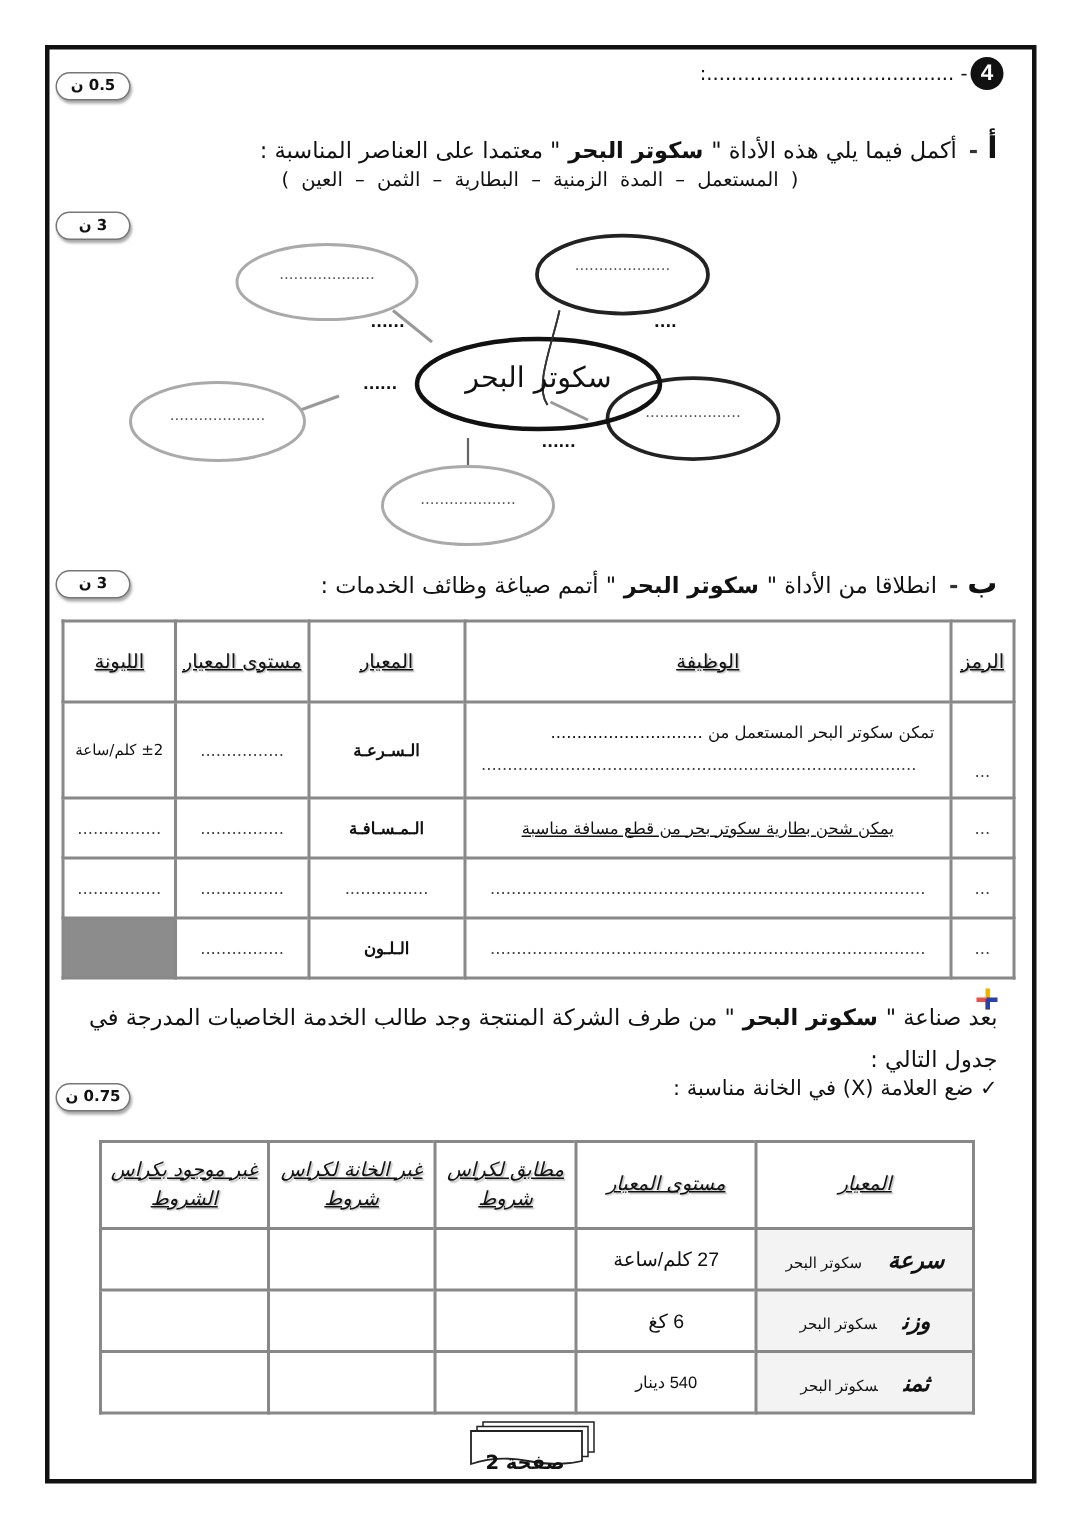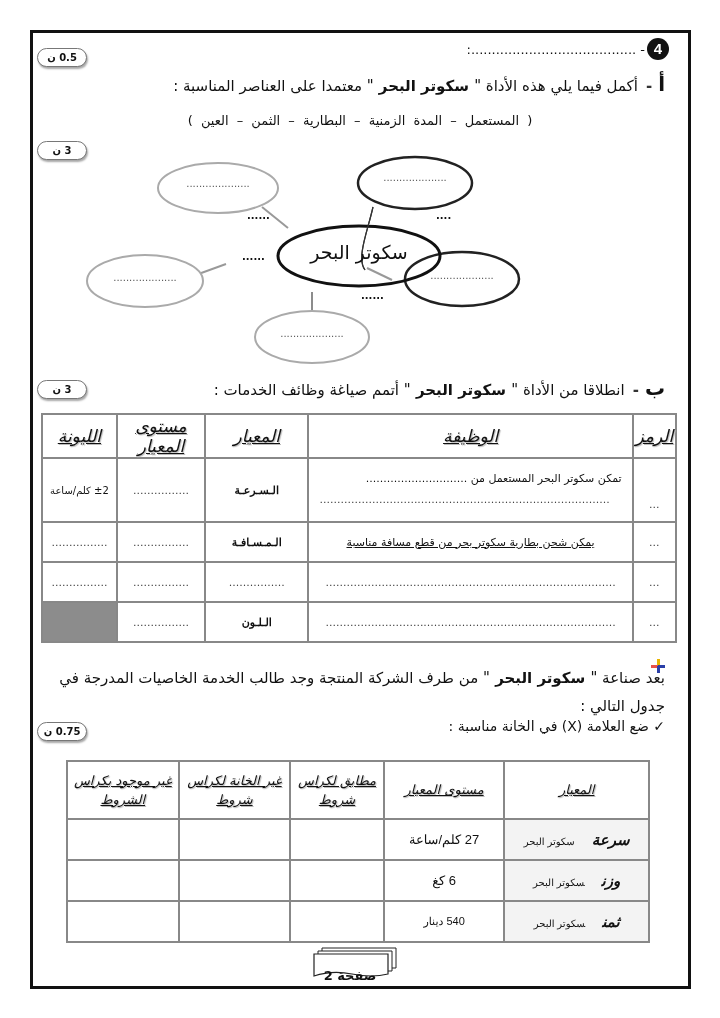--- a/index.html
+++ b/index.html
@@ -11,33 +11,33 @@
 
   .badge { position: absolute; width: 50px; height: 19px; border: 1px solid #777; border-radius: 10px;
            background: #fff; font-size: 10px; font-weight: bold; text-align: center; line-height: 17px;
            box-shadow: 1px 2px 2px rgba(0,0,0,0.35); direction: rtl; }
 
   .qnum { position: absolute; left: 647px; top: 38px; width: 22px; height: 22px; border-radius: 50%;
           background: #111; color: #fff; font-weight: bold; font-size: 15px; text-align: center; line-height: 22px;
           font-family: "Liberation Sans", sans-serif; }
   .qtitle { position: absolute; left: 420px; top: 42px; width: 225px; font-size: 13px; direction: rtl; letter-spacing: 0px; }
 
-  .line-a { position: absolute; right: 55px; top: 72px; font-size: 15px; direction: rtl; white-space: nowrap; }
+  .line-a { position: absolute; right: 55px; top: 86px; font-size: 15px; direction: rtl; white-space: nowrap; }
   .line-a .letter, .line-b .letter { font-weight: bold; font-size: 20px; margin-left: 6px; }
   .line-a .dash, .line-b .dash { font-weight: bold; margin-left: 8px; color: #333; }
   .elements { position: absolute; left: 170px; top: 113px; width: 380px; text-align: center; font-size: 13px; direction: rtl; word-spacing: 4px; }
 
   svg.diagram { position: absolute; left: 30px; top: 140px; }
 
   .line-b { position: absolute; right: 55px; top: 376px; font-size: 15px; direction: rtl; white-space: nowrap; }
 
   table { border-collapse: collapse; position: absolute; direction: rtl; }
   table td, table th { border: 2px solid #888; text-align: center; vertical-align: middle; font-weight: normal; }
   .t1 { left: 41px; top: 413px; width: 636px; }
-  .t1 th { height: 44px; font-style: italic; font-size: 17px; text-decoration: underline; text-shadow: 1px 1px 1px #bbb; }
+  .t1 th { height: 54px; font-size: 13px; text-decoration: underline; text-shadow: 1px 1px 1px #bbb; }
   .t1 td { font-size: 11px; }
   .dots { color: #444; letter-spacing: 0px; font-size: 11px; }
   .crit { font-weight: bold; font-size: 12px; letter-spacing: 1px; font-family: Liberation Sans, sans-serif; }
   .grey-cell { background: #8c8c8c; }
   .func-cell { text-align: right !important; padding: 0 10px; line-height: 1.9; }
   .func-cell .l2 { display: block; text-align: right; padding-right: 12px; }
 
   .bullet-line { position: absolute; right: 55px; top: 664px; width: 615px; direction: rtl; font-size: 15px; line-height: 28px; }
   .plus-icon { position: absolute; left: 650px; top: 658px; width: 16px; height: 16px; }
   .check-line { position: absolute; right: 55px; top: 718px; direction: rtl; font-size: 14px; }

